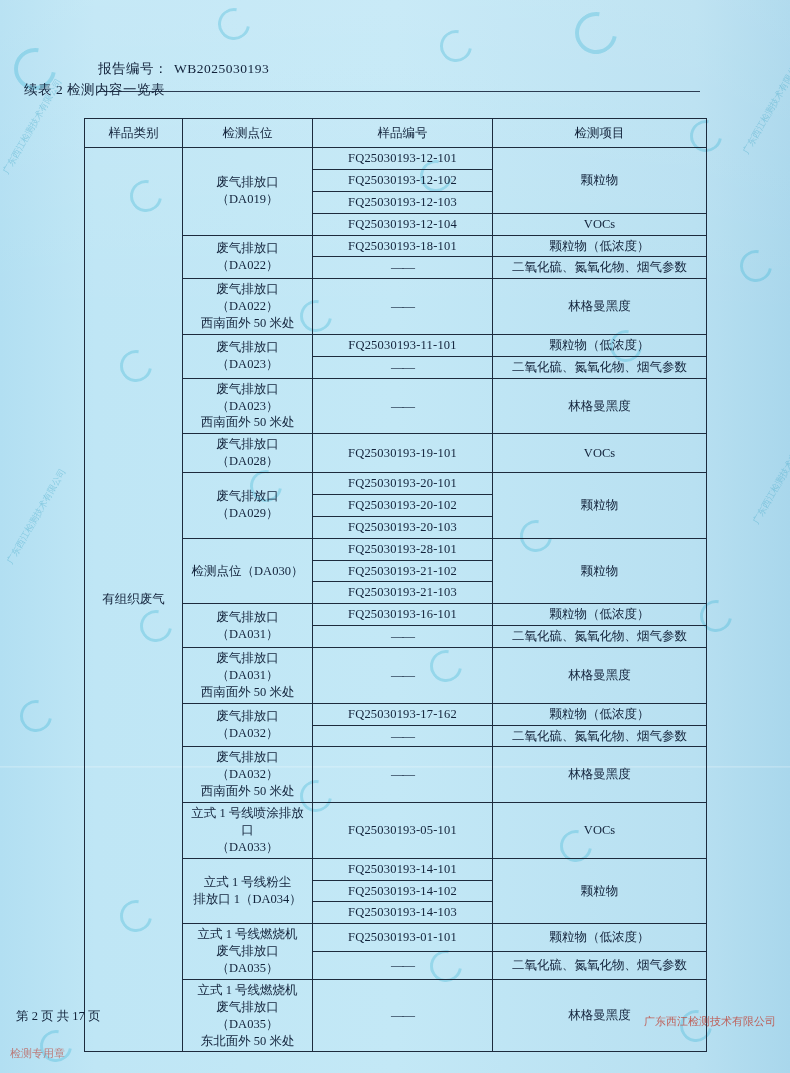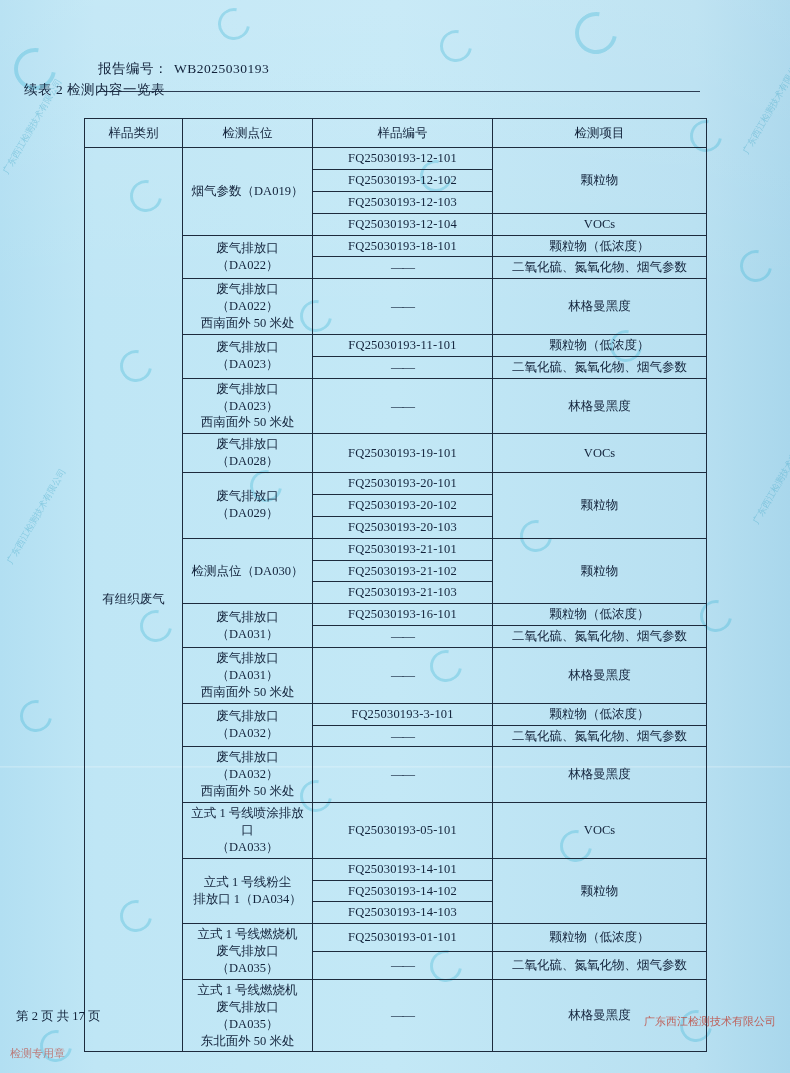--- a/index.html
+++ b/index.html
@@ -204,21 +204,21 @@
       <tr>
         <th>样品类别</th>
         <th>检测点位</th>
         <th>样品编号</th>
         <th>检测项目</th>
       </tr>
     </thead>
     <tbody>
         <tr>
           <td class="cat" rowspan="30">有组织废气</td>
-          <td class="pt" rowspan="4">烟气参数（DA019）</td>
+          <td class="pt" rowspan="4">废气排放口（DA019）</td>
           <td class="sn">FQ25030193-12-101</td>
           <td class="pt" rowspan="3">颗粒物</td>
         </tr>
         <tr>
           <td class="sn">FQ25030193-12-102</td>
         </tr>
         <tr>
           <td class="sn">FQ25030193-12-103</td>
         </tr>
         <tr>
@@ -264,21 +264,21 @@
           <td class="pt" rowspan="3">颗粒物</td>
         </tr>
         <tr>
           <td class="sn">FQ25030193-20-102</td>
         </tr>
         <tr>
           <td class="sn">FQ25030193-20-103</td>
         </tr>
         <tr>
           <td class="pt" rowspan="3">检测点位（DA030）</td>
-          <td class="sn">FQ25030193-21-101</td>
+          <td class="sn">FQ25030193-28-101</td>
           <td class="pt" rowspan="3">颗粒物</td>
         </tr>
         <tr>
           <td class="sn">FQ25030193-21-102</td>
         </tr>
         <tr>
           <td class="sn">FQ25030193-21-103</td>
         </tr>
         <tr>
           <td class="pt" rowspan="2">废气排放口（DA031）</td>
@@ -289,21 +289,21 @@
           <td class="sn dash">——</td>
           <td class="pt" rowspan="1">二氧化硫、氮氧化物、烟气参数</td>
         </tr>
         <tr>
           <td class="pt two-line" rowspan="1">废气排放口（DA031）<br>西南面外 50 米处</td>
           <td class="sn dash">——</td>
           <td class="pt" rowspan="1">林格曼黑度</td>
         </tr>
         <tr>
           <td class="pt" rowspan="2">废气排放口（DA032）</td>
-          <td class="sn">FQ25030193-3-101</td>
+          <td class="sn">FQ25030193-17-162</td>
           <td class="pt" rowspan="1">颗粒物（低浓度）</td>
         </tr>
         <tr>
           <td class="sn dash">——</td>
           <td class="pt" rowspan="1">二氧化硫、氮氧化物、烟气参数</td>
         </tr>
         <tr>
           <td class="pt two-line" rowspan="1">废气排放口（DA032）<br>西南面外 50 米处</td>
           <td class="sn dash">——</td>
           <td class="pt" rowspan="1">林格曼黑度</td>

